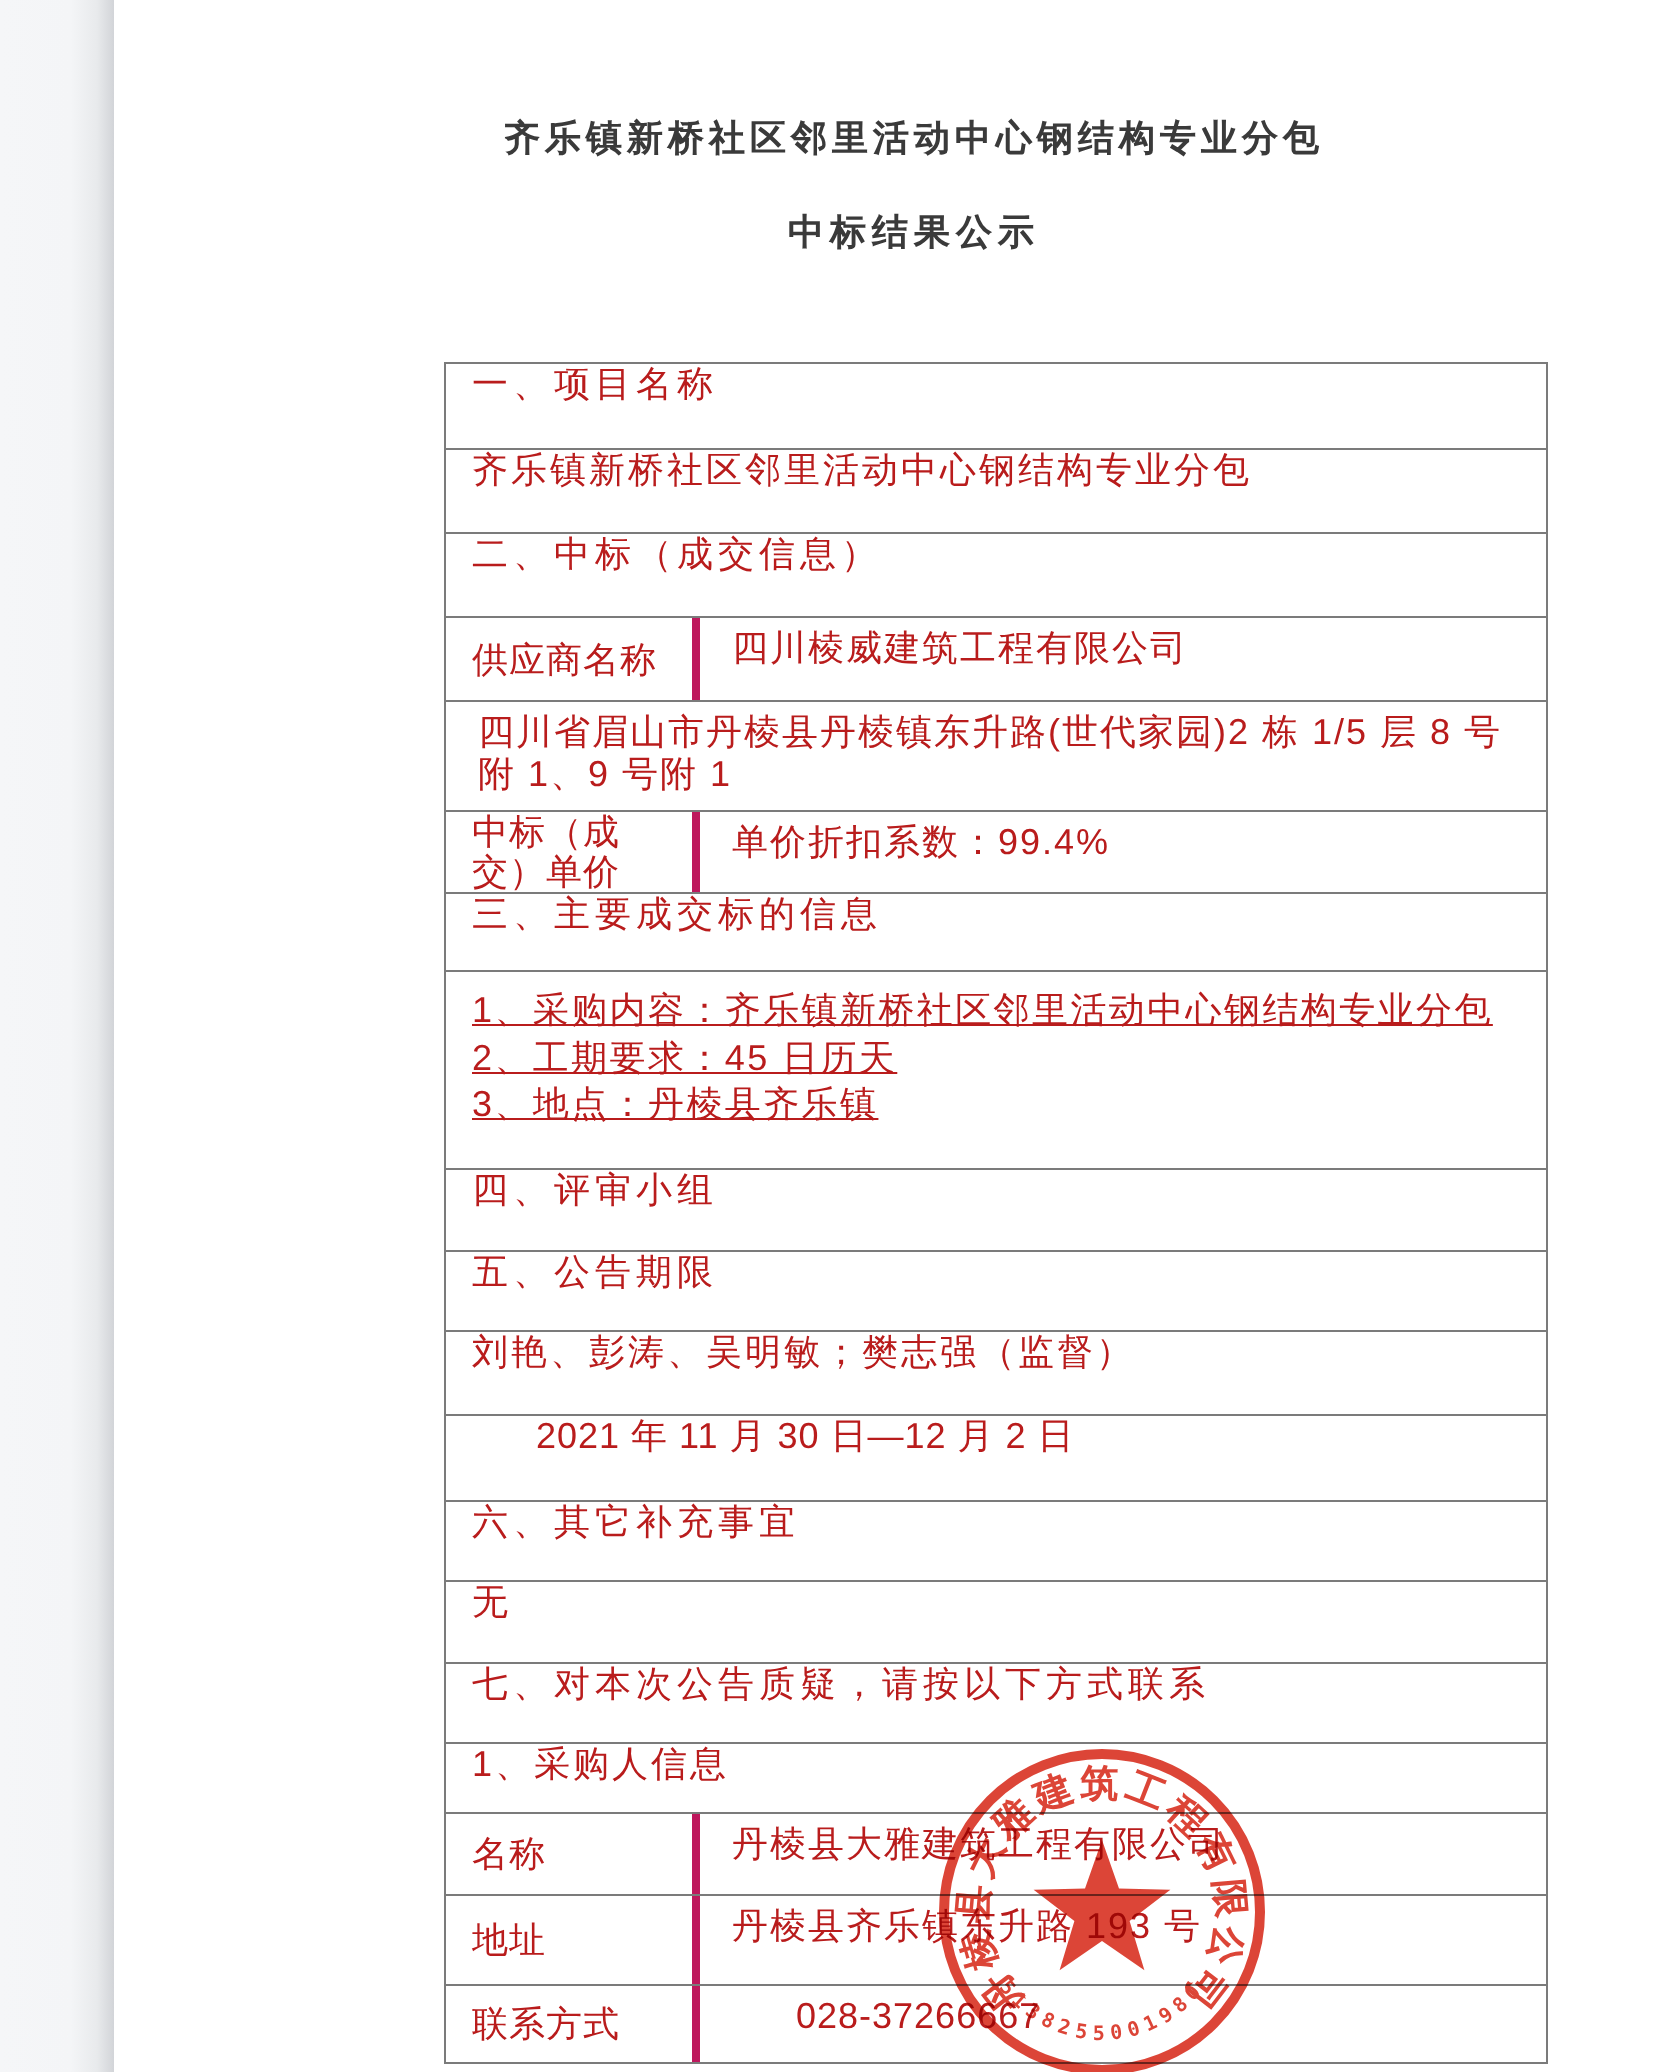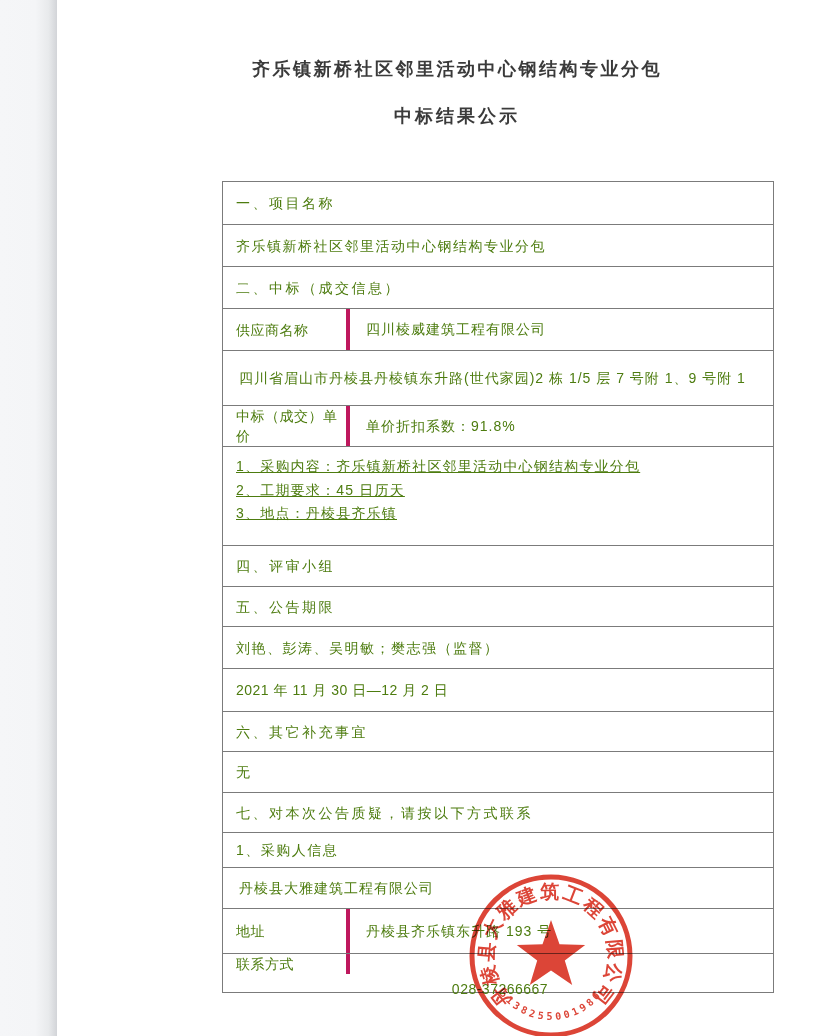--- a/index.html
+++ b/index.html
@@ -37,27 +37,26 @@
     position: absolute; left: 154px; top: 181px;
     width: 552px;
     border: 1px solid #7b7b7b;
     box-sizing: border-box;
     background: transparent;
   }
   .row {
     box-sizing: border-box;
     border-bottom: 1px solid #7b7b7b;
     display: flex;
-    align-items: center;
-    font-size: 14px;
+    font-size: 18px;
     letter-spacing: 1.5px;
-    color: #4d7c0f;
+    color: #b91c1c;
     line-height: 20px;
   }
-  .row:last-child { border-bottom: none; flex-direction: column; }
+  .row:last-child { border-bottom: none; }
   .row.full { padding-left: 13px; padding-right: 10px; }
   .row.sec { letter-spacing: 2.5px; }
   .cell-label {
     width: 127px;
     align-self: stretch;
     display: flex; align-items: center;
     padding-left: 13px;
     box-sizing: border-box;
     border-right: 4px solid #be185d;
     letter-spacing: 0.5px;
@@ -71,21 +70,21 @@
   }
   .items-block {
     display: block !important;
     padding: 8px 14px 0 13px;
   }
   .items-block .item-line {
     line-height: 23.5px;
     letter-spacing: 1.2px;
     text-decoration: underline;
   }
-  .mono-num { letter-spacing: 0.5px; }
+  .mono-num { letter-spacing: 0.5px; margin-left: 32px; }
 
   .stamp {
     position: absolute;
     left: 393px;   
     top: 866px;
     width: 180px; height: 180px;
     mix-blend-mode: multiply;
     opacity: 0.92;
     pointer-events: none;
   }
@@ -124,27 +123,30 @@
     </div>
 
     <div class="row full sec" style="height:42px">
       <span>二、中标（成交信息）</span>
     </div>
     <div class="row" style="height:42px">
       <div class="cell-label">供应商名称</div>
       <div class="cell-value">四川棱威建筑工程有限公司</div>
     </div>
     <div class="row" style="height:55px">
-      <div class="cell-value">四川省眉山市丹棱县丹棱镇东升路(世代家园)2 栋 1/5 层 7 号附 1、9 号附 1</div>
+      <div class="cell-value">四川省眉山市丹棱县丹棱镇东升路(世代家园)2 栋 1/5 层 8 号附 1、9 号附 1</div>
     </div>
     <div class="row" style="height:41px">
       <div class="cell-label">中标（成交）单价</div>
-      <div class="cell-value">单价折扣系数：91.8%</div>
-    </div>
-
+      <div class="cell-value">单价折扣系数：99.4%</div>
+    </div>
+
+    <div class="row full sec" style="height:39px">
+      <span>三、主要成交标的信息</span>
+    </div>
     <div class="row items-block" style="height:99px">
       <div class="item-line">1、采购内容：齐乐镇新桥社区邻里活动中心钢结构专业分包</div>
       <div class="item-line">2、工期要求：45 日历天</div>
       <div class="item-line">3、地点：丹棱县齐乐镇</div>
     </div>
 
     <div class="row full sec" style="height:41px">
       <span>四、评审小组</span>
     </div>
     <div class="row full sec" style="height:40px">
@@ -165,20 +167,21 @@
       <span>无</span>
     </div>
 
     <div class="row full sec" style="height:40px">
       <span>七、对本次公告质疑，请按以下方式联系</span>
     </div>
     <div class="row full" style="height:35px">
       <span>1、采购人信息</span>
     </div>
     <div class="row" style="height:41px">
+      <div class="cell-label">名称</div>
       <div class="cell-value">丹棱县大雅建筑工程有限公司</div>
     </div>
     <div class="row" style="height:45px">
       <div class="cell-label">地址</div>
       <div class="cell-value">丹棱县齐乐镇东升路 193 号</div>
     </div>
     <div class="row" style="height:38px">
       <div class="cell-label">联系方式</div>
       <div class="cell-value mono-num">028-37266667</div>
     </div>

